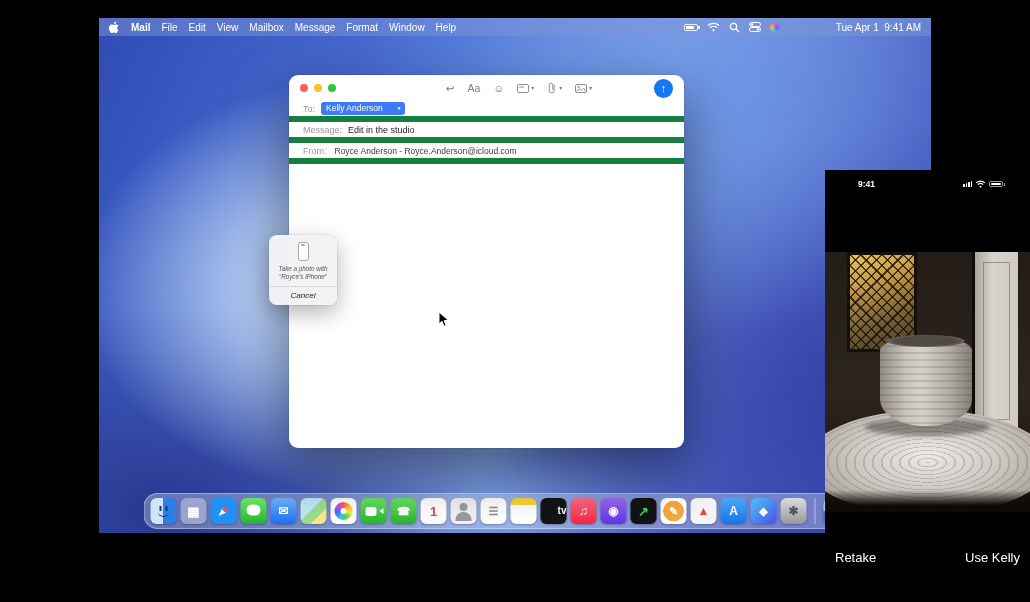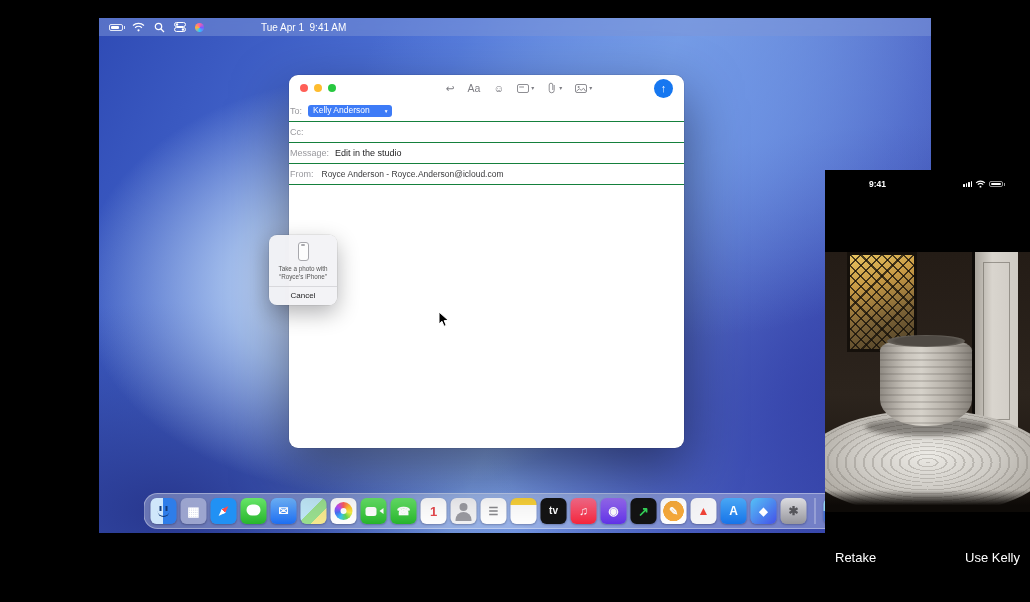--- a/index.html
+++ b/index.html
@@ -38,36 +38,36 @@
     box-shadow:0 22px 55px rgba(0,0,20,0.5), 0 0 0 0.5px rgba(0,0,0,0.15); }
   .mw-toolbar { height:26px; display:flex; align-items:center; justify-content:space-between; padding:0 11px; }
   .traffic { display:flex; gap:6px; }
   .tl { width:8px; height:8px; border-radius:50%; }
   .tl-close { background:#ff5f57; } .tl-min { background:#febc2e; } .tl-zoom { background:#28c840; }
   .tb-icons { display:flex; align-items:center; gap:13px; margin-left:48px; }
   .tbi { color:#7e7e84; font-size:10.5px; display:flex; align-items:center; gap:2px; line-height:1; }
   .tbi .chev { font-size:6px; color:#7e7e84; }
   .send-btn { width:19px; height:19px; border-radius:50%; background:#1677f0; color:#fff;
     display:flex; align-items:center; justify-content:center; font-size:11px; }
-  .field-row { display:flex; align-items:center; height:21px; padding:0 1px; gap:6px;
-    border-bottom:1px solid #15803d; font-size:9px; }
+  .field-row { display:flex; align-items:center; height:21px; padding:0 14px; gap:6px;
+    border-bottom:6px solid #15803d; font-size:9px; }
   .f-label { color:#98989d; }
   .pill { background:#3d7bf7; color:#fff; font-size:8.5px; border-radius:3px; padding:1.5px 5px;
     display:inline-flex; align-items:center; gap:15px; line-height:1.1; }
   .pill .pill-chev { font-size:5.5px; }
   .subject-value { color:#1d1d1f; }
   .from-value { color:#3a3a3c; font-size:8.5px; margin-left:2px; }
   .mw-body { padding:8px 14px; }
   .mw-body p { font-size:7.5px; line-height:1.45; color:#1d1d1f; }
   .caret { width:1px; height:8px; background:#2e7de9; margin-top:6px; }
 
   
   .cc-popup { position:absolute; left:170px; top:217px; width:68px; z-index:20;
     background:rgba(243,243,246,0.97); border-radius:8px; text-align:center;
-    box-shadow:0 8px 22px rgba(0,0,10,0.3), 0 0 0 0.5px rgba(0,0,0,0.12); }
+    box-shadow:0 8px 22px rgba(0,0,10,0.3), 0 0 0 0.5px rgba(0,0,0,0.12);font-style:italic; }
   .pp-phone { width:11px; height:19px; border:1px solid #a8a8ad; border-radius:3px;
     margin:7px auto 4px; position:relative; background:#fdfdfd; }
   .pp-phone::before { content:""; position:absolute; top:1px; left:50%; transform:translateX(-50%);
     width:4px; height:1.5px; background:#a8a8ad; border-radius:1px; }
   .pp-line { font-size:6.3px; color:#555; line-height:1.3; }
   .pp-cancel { display:block; border-top:1px solid #d8d8dc; margin-top:5px; padding:4px 0 5px;
     font-size:8px; color:#1d1d1f; }
 
   
   .dock { position:absolute; left:50%; transform:translateX(-50%); bottom:4px; z-index:6;
@@ -102,21 +102,21 @@
     width:8px; height:8px; border-radius:50%; background:#9b9ba1; }
   .ic-person::after { content:""; position:absolute; left:50%; bottom:3px; transform:translateX(-50%);
     width:16px; height:9px; border-radius:8px 8px 0 0; background:#9b9ba1; }
 
   
   .cursor { position:absolute; left:438px; top:311px; z-index:100; }
 
   
   .iphone-panel { position:absolute; left:825px; top:170px; width:205px; height:432px;
     background:#000; z-index:50; color:#fff; }
-  .ip-status { position:absolute; top:8px; left:15px; right:0; height:16px;padding-left:20px; }
+  .ip-status { position:absolute; top:8px; left:4px; right:0; height:16px;padding-left:20px; }
   .ip-time { position:absolute; left:29px; top:1px; font-size:8.5px; font-weight:bold; }
   .ip-status-icons { position:absolute; right:27px; top:2px; display:flex; align-items:center; gap:3px; }
   .sig { display:flex; align-items:flex-end; gap:1px; }
   .sig span { width:1.5px; background:#fff; border-radius:0.5px; }
   .ip-batt { width:14px; height:6.5px; border:1px solid rgba(255,255,255,0.6); border-radius:2px; position:relative; }
   .ip-batt::before { content:""; position:absolute; inset:1px; background:#fff; border-radius:1px; }
   .ip-batt::after { content:""; position:absolute; right:-3px; top:1.5px; width:1.5px; height:3px;
     background:rgba(255,255,255,0.6); }
   .ip-photo { position:absolute; top:82px; left:0; width:205px; height:260px; overflow:hidden;
     background:linear-gradient(180deg,#241c16 0%,#2c241d 55%,#17120e 100%); }
@@ -145,20 +145,38 @@
     background:linear-gradient(180deg,rgba(20,16,12,0),#0d0a07 70%); }
   .ip-actions { position:absolute; left:0; bottom:0; width:100%; height:90px; background:#000;
     display:flex; align-items:center; justify-content:space-between; padding:0 10px; font-size:13px; }
 </style>
 </head>
 <body>
 
 <div class="desktop">
 
   <div class="menubar">
+    <div class="mb-left">
+      <span style="display:flex;align-items:center;">
+        <svg width="11" height="13" viewBox="0 0 11 13">
+            <path d="M8.2 6.9c0-1.5 1.2-2.2 1.3-2.3-.7-1-1.8-1.2-2.2-1.2-.9-.1-1.8.5-2.3.5-.5 0-1.2-.5-2-.5C1.9 3.4.9 4 .4 5c-1 1.7-.3 4.3.7 5.7.5.7 1 1.4 1.8 1.4.7 0 1-.5 1.9-.5s1.1.5 1.9.5 1.3-.7 1.8-1.4c.6-.8.8-1.6.8-1.6s-1.1-.4-1.1-2.2zM6.7 2.2c.4-.5.7-1.1.6-1.8-.6 0-1.3.4-1.7.9-.4.4-.7 1.1-.6 1.7.6.1 1.3-.3 1.7-.8z" fill="#fff"></path>
+          </svg>
+      </span>
+      <span class="app-name menu-item">Mail</span>
+      <span style="display:flex;gap:11px;">
+          <span class="menu-item">File</span>
+          <span class="menu-item">Edit</span>
+          <span class="menu-item">View</span>
+          <span class="menu-item">Mailbox</span>
+          <span class="menu-item">Message</span>
+          <span class="menu-item">Format</span>
+          <span class="menu-item">Window</span>
+          <span class="menu-item">Help</span>
+        </span>
+    </div>
     <div class="mb-right">
       <span class="mb-batt"></span>
       <svg width="13" height="10" viewBox="0 0 13 10">
           <path d="M1 3.5a8.2 8.2 0 0 1 11 0" stroke="#fff" stroke-width="1.2" fill="none"></path>
           <path d="M3.1 5.8a5 5 0 0 1 6.8 0" stroke="#fff" stroke-width="1.2" fill="none"></path>
           <circle cx="6.5" cy="8.3" r="1.1" fill="#fff"></circle>
         </svg>
       <svg width="11" height="11" viewBox="0 0 11 11">
           <circle cx="4.5" cy="4.5" r="3.2" stroke="#fff" stroke-width="1.2" fill="none"></circle>
           <line x1="7" y1="7" x2="10" y2="10" stroke="#fff" stroke-width="1.2"></line>
@@ -213,23 +231,20 @@
     </div>
 
     <div class="field-row">
       <span class="f-label">To:</span>
       <span class="pill">
         <span>Kelly Anderson</span>
         <span class="pill-chev">▾</span>
       </span>
     </div>
     <div class="field-row">
-      <span class="f-label">Cc:</span>
-    </div>
-    <div class="field-row">
       <span class="f-label">Message:</span>
       <span class="subject-value">Edit in the studio</span>
     </div>
     <div class="field-row">
       <span class="f-label">From:</span>
       <span class="from-value">Royce Anderson - Royce.Anderson@icloud.com</span>
     </div>
 
   </div>
 
@@ -257,21 +272,21 @@
         <span class="glyph" style="color: rgb(255, 255, 255); font-size: 11px;">☎</span>
       </div>
       <div class="dock-icon" style="background: rgb(255, 255, 255);">
         <span class="glyph" style="color: rgb(229, 72, 77); font-size: 13px;">1</span>
       </div>
       <div class="dock-icon ic-person"></div>
       <div class="dock-icon" style="background: rgb(255, 255, 255);">
         <span class="glyph" style="color: rgb(138, 138, 142); font-size: 11px;">☰</span>
       </div>
       <div class="dock-icon" style="background: linear-gradient(rgb(251, 211, 56) 26%, rgb(255, 255, 255) 26%);"></div>
-      <div class="dock-icon" style="background: rgb(20, 20, 20);">
+      <div class="dock-icon" style="background: rgb(20, 20, 20); justify-content: flex-end;">
         <span class="glyph" style="color: rgb(255, 255, 255); font-size: 10px;">tv</span>
       </div>
       <div class="dock-icon" style="background: linear-gradient(rgb(253, 110, 140), rgb(245, 38, 61));">
         <span class="glyph" style="color: rgb(255, 255, 255); font-size: 12px;">♫</span>
       </div>
       <div class="dock-icon" style="background: linear-gradient(rgb(154, 108, 245), rgb(98, 51, 232));">
         <span class="glyph" style="color: rgb(255, 255, 255); font-size: 12px;">◉</span>
       </div>
       <div class="dock-icon" style="background: rgb(20, 20, 20);">
         <span class="glyph" style="color: rgb(53, 214, 90); font-size: 13px;">↗</span>

